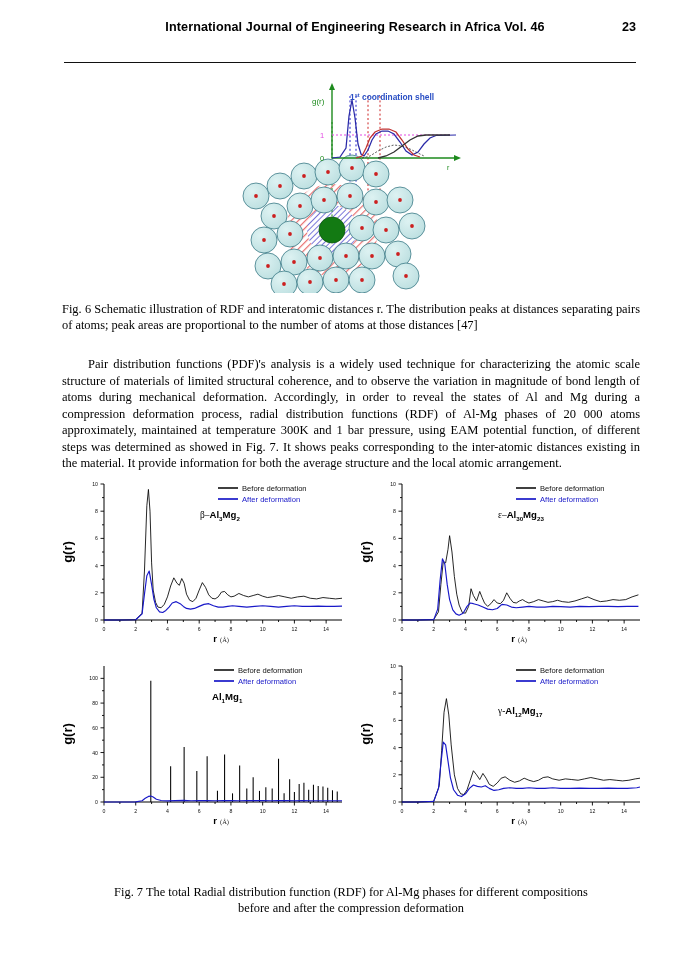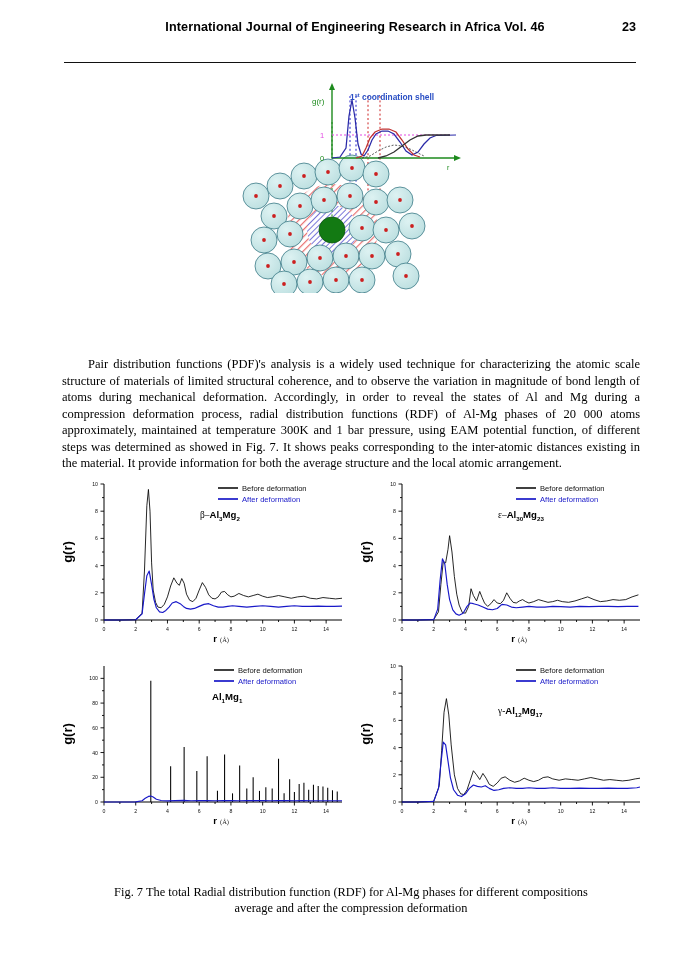--- a/index.html
+++ b/index.html
@@ -189,20 +189,21 @@
         <text x="219" y="92" font-family="'Liberation Sans',sans-serif" font-size="7" fill="#1d8a1d">r</text>
         <text x="92" y="60" font-family="'Liberation Sans',sans-serif" font-size="7.5" fill="#e34ae3">1</text>
         <text x="92" y="83" font-family="'Liberation Sans',sans-serif" font-size="7.5" fill="#1d8a1d">0</text>
         <text x="122" y="22" font-family="'Liberation Sans',sans-serif" font-size="8.4" font-weight="bold" fill="#2a4fc4">
           <tspan>1</tspan><tspan font-size="5.6" dy="-3">st</tspan><tspan dy="3"> coordination shell</tspan>
         </text>
       </g>
     </svg>
   </div>
 
+  <div class="caption" id="cap6">Fig. 6 Schematic illustration of RDF and interatomic distances r. The distribution peaks at distances separating pairs of atoms; peak areas are proportional to the number of atoms at those distances [47]</div>
 
   <div class="body-par">Pair distribution functions (PDF)'s analysis is a widely used technique for characterizing the atomic scale structure of materials of limited structural coherence, and to observe the variation in magnitude of bond length of atoms during mechanical deformation. Accordingly, in order to reveal the states of Al and Mg during a compression deformation process, radial distribution functions (RDF) of Al-Mg phases of 20 000 atoms approximately, maintained at temperature 300K and 1 bar pressure, using EAM potential function, of different steps was determined as showed in Fig. 7. It shows peaks corresponding to the inter-atomic distances existing in the material. It provide information for both the average structure and the local atomic arrangement.</div>
 
   <div class="fig7">
     <div class="plot-cell" id="cell0" style="left:0px;top:0px;">
         <svg width="294" height="180" viewBox="0 0 294 180">
           <line x1="46" y1="150" x2="284" y2="150" class="axis-line"></line>
           <line x1="46" y1="150" x2="46" y2="14" class="axis-line"></line>
           <line x1="46" y1="150" x2="46" y2="153.5" class="tick"></line>
           <text x="46" y="161" text-anchor="middle" class="ticklabel">0</text>
@@ -465,16 +466,16 @@
             <line x1="160" y1="29" x2="180" y2="29" stroke="#1818c8" stroke-width="1.7"></line>
             <text x="184" y="31.8" class="legend-txt-a">After deformation</text>
           </g>
           <text x="142" y="62" class="phase-lbl"><tspan class="phase-gk">γ-</tspan><tspan>Al</tspan><tspan dy="3" class="phase-sub">12</tspan><tspan dy="-3">Mg</tspan><tspan dy="3" class="phase-sub">17</tspan></text>
         </svg>
       </div>
   </div>
 
   <div class="caption" id="cap7">
     <div>Fig. 7 The total Radial distribution function (RDF) for Al-Mg phases for different compositions</div>
-    <div>average and after the compression deformation</div>
+    <div>before and after the compression deformation</div>
   </div>
 
 </div>
 
 </body></html>

